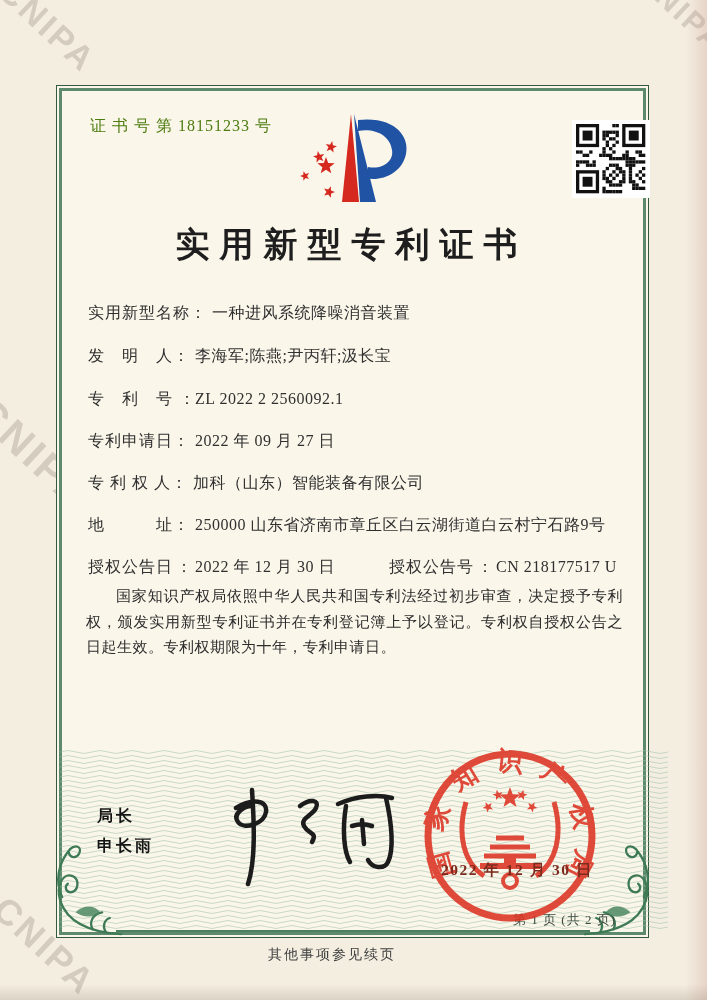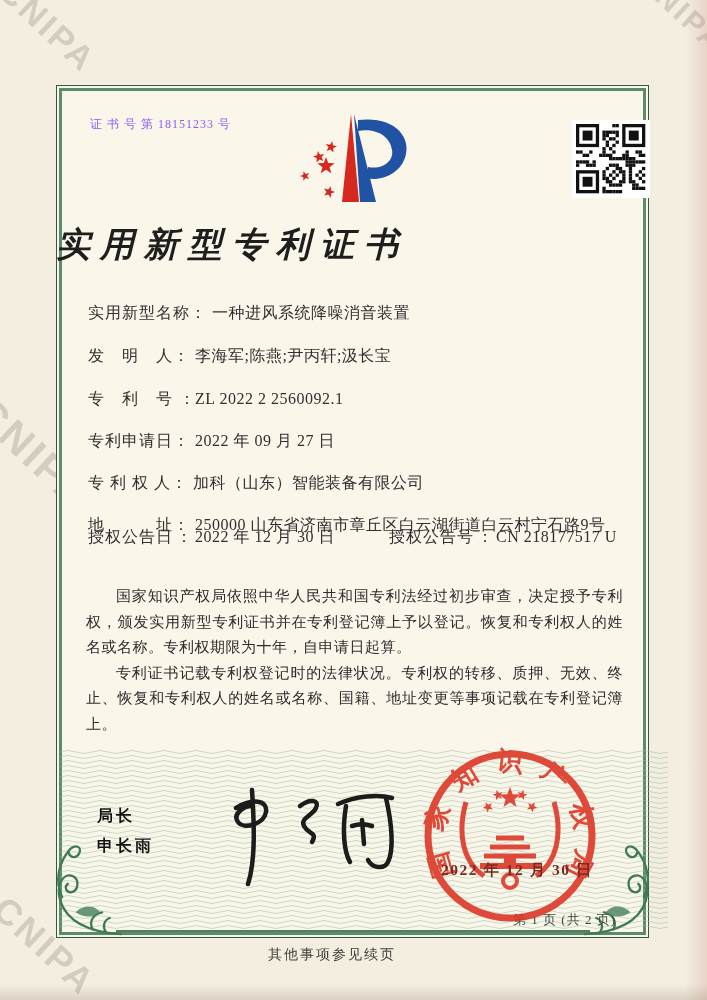--- a/index.html
+++ b/index.html
@@ -8,24 +8,24 @@
   
   .wm{position:absolute;font-family:"Liberation Sans","DejaVu Sans",sans-serif;
       font-weight:bold;color:rgba(158,150,136,0.38);transform:rotate(43deg);
       letter-spacing:3px;z-index:1;white-space:nowrap;}
   
   .frame-outer{position:absolute;left:56px;top:85px;width:591px;height:851px;
       border:1.5px solid #33593f;background:#fbf6ea;z-index:2;}
   .frame-inner{position:absolute;left:2px;top:2px;right:2px;bottom:2px;
       border:3px solid #5d8a6c;}
   
-  .certno{position:absolute;left:90px;top:116px;font-size:12px;color:#8b5cf6;
+  .certno{position:absolute;left:90px;top:116px;font-size:16px;color:#4d7c0f;
       letter-spacing:1px;z-index:5;}
-  .title{position:absolute;left:56px;top:222px;width:591px;text-align:left;
-      font-size:34px;font-weight:bold;color:#1e1e1e;letter-spacing:10px;z-index:5;font-style:italic;}
+  .title{position:absolute;left:56px;top:222px;width:591px;text-align:center;
+      font-size:34px;font-weight:bold;color:#1e1e1e;letter-spacing:10px;z-index:5;}
   .frow{position:absolute;left:88px;font-size:16px;color:#303030;z-index:5;white-space:nowrap;}
   .flabel{display:inline-block;letter-spacing:1px;}
   .fcolon{display:inline-block;width:22px;}
   .fvalue{letter-spacing:0.5px;}
   .paras{position:absolute;left:86px;top:584px;width:537px;z-index:5;}
   .paras p{margin:0;font-size:15px;line-height:25.5px;color:#2c2c2c;
       text-align:justify;text-indent:2em;letter-spacing:0.5px;}
   .sig-label{position:absolute;left:97px;z-index:6;font-size:16px;font-weight:bold;
       color:#141414;font-family:"Liberation Sans","DejaVu Sans",sans-serif;letter-spacing:3px;}
   .pageinfo{position:absolute;left:56px;top:911px;width:560px;text-align:right;
@@ -267,28 +267,27 @@
 </div>
 <div class="frow" style="top:431px;">
   <span class="flabel">专利申请日</span><span class="fcolon">：</span><span class="fvalue">2022 年 09 月 27 日</span>
 </div>
 <div class="frow" style="top:473px;">
   <span class="flabel">专 利 权 人</span><span class="fcolon">：</span><span class="fvalue">加科（山东）智能装备有限公司</span>
 </div>
 <div class="frow" style="top:515px;">
   <span class="flabel">地　　　址</span><span class="fcolon">：</span><span class="fvalue">250000 山东省济南市章丘区白云湖街道白云村宁石路9号</span>
 </div>
-<div class="frow" style="top:527px;text-align:center;">
+<div class="frow" style="top:557px;text-align:center;">
   <span class="flabel">授权公告日</span><span class="fcolon">：</span><span class="fvalue">2022 年 12 月 30 日</span>
   <span class="flabel" style="margin-left:50px;">授权公告号</span><span class="fcolon">：</span><span class="fvalue">CN 218177517 U</span>
 </div>
 
 <div class="paras">
-  <p>国家知识产权局依照中华人民共和国专利法经过初步审查，决定授予专利权，颁发实用新型专利证书并在专利登记簿上予以登记。恢复和专利权人的姓名或名称。专利权期限为十年，自申请日起算。</p>
-  <p>专利证书记载专利权登记时的法律状况。专利权的转移、质押、无效、终止、恢复和专利权人的姓名或名称、国籍、地址变更等事项记载在专利登记簿上。</p>
+  <p>国家知识产权局依照中华人民共和国专利法经过初步审查，决定授予专利权，颁发实用新型专利证书并在专利登记簿上予以登记。专利权自授权公告之日起生效。专利权期限为十年，专利申请日。</p>
 </div>
 
 <div class="sig-label" style="top:806px;">局长</div>
 <div class="sig-label" style="top:836px;">申长雨</div>
 
 <svg style="left:197px;top:778px;z-index:6;" width="210" height="112" viewBox="0 0 210 112">
   <g fill="none" stroke="#1c1c1c" stroke-width="4.5" stroke-linecap="round">
     <path d="M39,30 C55,20 71,22 69,34 C67,46 47,52 41,44 C35,36 47,28 55,28"></path>
     <path d="M55,12 C57,42 59,82 51,106"></path>
     <path d="M103,28 C113,20 123,22 119,30 C115,38 103,40 107,48 C111,56 121,54 115,64"></path>

